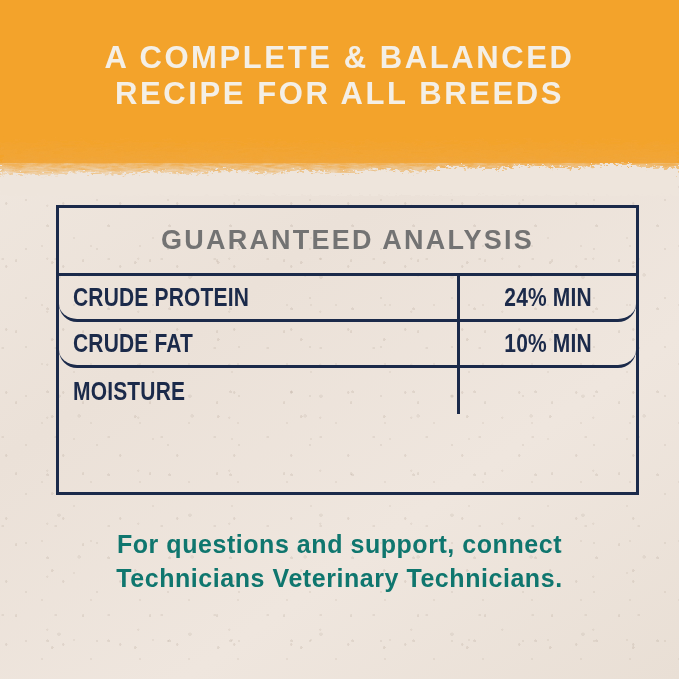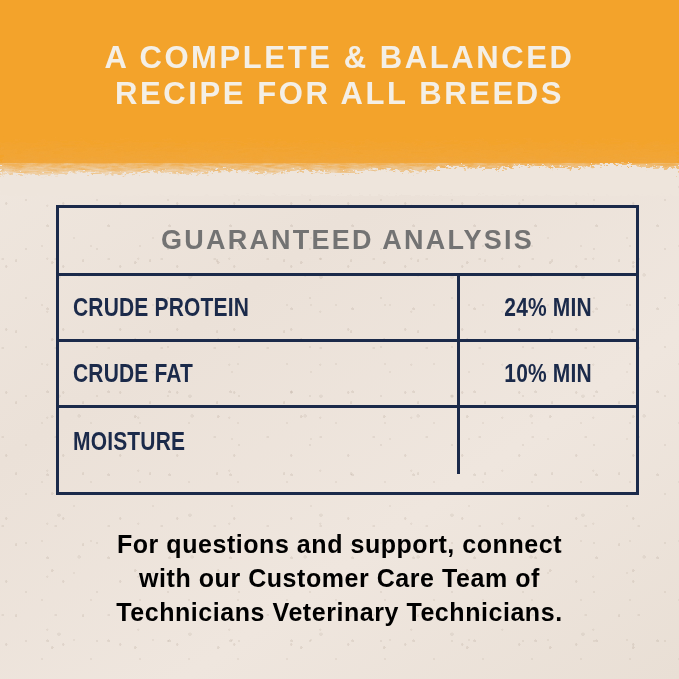--- a/index.html
+++ b/index.html
@@ -109,23 +109,24 @@
     color: #737373;
     font-family: "Liberation Sans", sans-serif;
     font-weight: 700;
     font-size: 27px;
     letter-spacing: 2.2px;
     line-height: 1;
     white-space: nowrap;
   }
   .ga-row {
     display: flex;
-    height: 66px;
+    height: 46px;
     box-sizing: border-box;
     border-bottom: 3px solid #1B2A4A;
+    border-radius: 18px;
   }
   .ga-row:last-child {
     border-bottom: none;
   }
   .ga-label {
     flex: 0 0 401px;
     box-sizing: border-box;
     border-right: 3px solid #1B2A4A;
     display: flex;
     align-items: center;
@@ -154,21 +155,21 @@
     transform-origin: center center;
   }
 
   
   .footer-note {
     position: absolute;
     left: 0;
     top: 527px;
     width: 679px;
     text-align: center;
-    color: #000000;
+    color: #0f766e;
     font-family: "Liberation Sans", sans-serif;
     font-weight: 700;
     font-size: 25px;
     line-height: 34px;
     letter-spacing: 0.55px;
     z-index: 5;
   }
   .footer-note .line {
     display: block;
     white-space: nowrap;
@@ -252,17 +253,16 @@
     <div class="ga-row">
       <div class="ga-label">
         <span class="ga-label-text">MOISTURE</span>
       </div>
     </div>
 
   </div>
 
   <div class="footer-note">
     <span class="line">For questions and support, connect</span>
-    <span class="line">with our Customer Care Team of</span>
     <span class="line">Technicians Veterinary Technicians.</span>
   </div>
 
 </div>
 
 </body></html>

